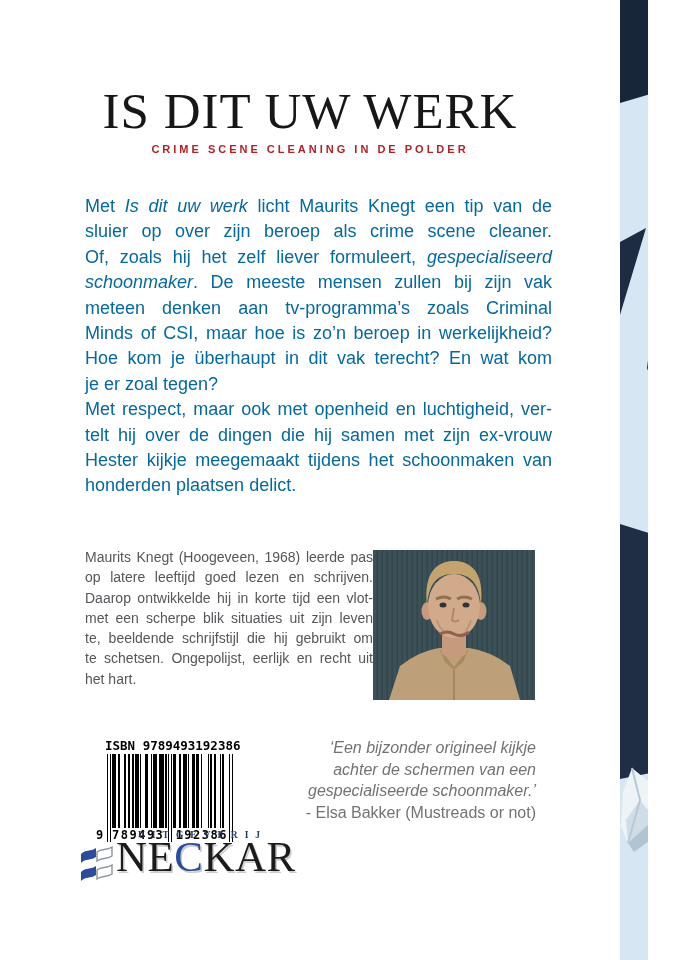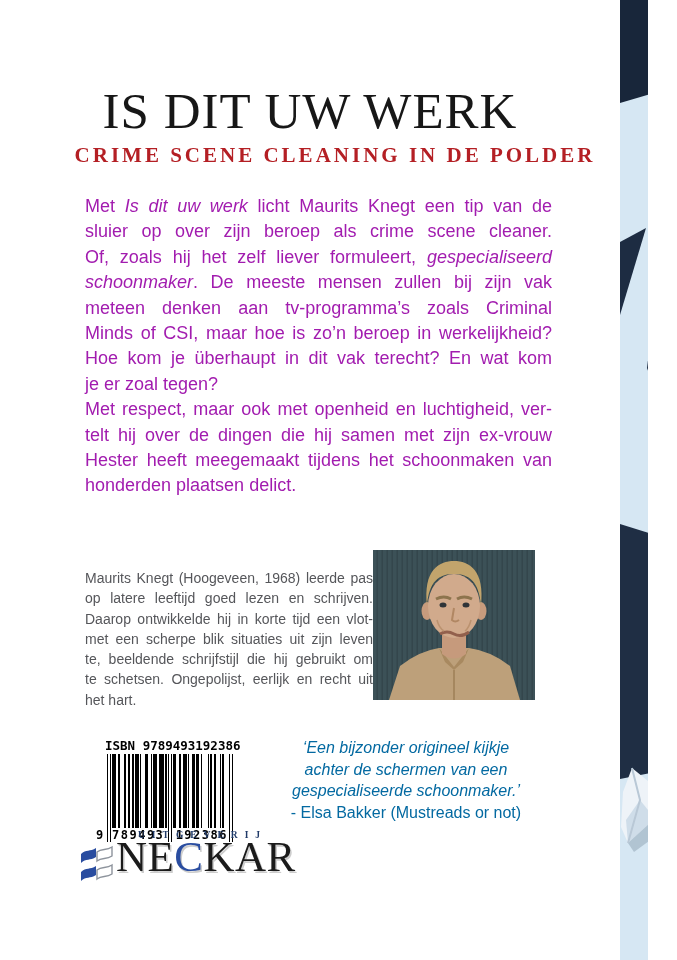--- a/index.html
+++ b/index.html
@@ -4,51 +4,51 @@
 <style>
   html,body{margin:0;padding:0;background:#ffffff;}
   .page{position:relative;width:648px;height:960px;background:#ffffff;overflow:hidden;
         font-family:"Liberation Sans","DejaVu Sans",sans-serif;}
 
   
   .title{position:absolute;top:84px;left:0;width:620px;text-align:center;
          font-family:"Liberation Serif","DejaVu Serif",serif;font-weight:400;
          font-size:51px;line-height:1.06;color:#171717;letter-spacing:1px;white-space:nowrap;}
   .subtitle{position:absolute;top:143px;left:0;width:620px;text-align:center;
-            font-family:Liberation Serif, serif;font-weight:700;
-            font-size:21px;letter-spacing:3px;color:#b41f24;white-space:nowrap;margin-left:25px;}
+            font-family:Liberation Sans, sans-serif;font-weight:700;
+            font-size:11px;letter-spacing:3px;color:#b41f24;white-space:nowrap;}
 
   
   .synopsis{position:absolute;left:85px;top:194px;width:467px;
-            font-size:18px;line-height:25.4px;color:#a21caf;}
+            font-size:18px;line-height:25.4px;color:#0369a1;}
   .jline{text-align:justify;text-align-last:justify;}
   .jline.last{text-align-last:left;}
   .jline em{font-style:italic;}
 
   
   .bio{position:absolute;left:85px;top:547px;width:288px;
-       font-size:14px;line-height:20.3px;color:#55565a;margin-top:21px;}
+       font-size:14px;line-height:20.3px;color:#55565a;}
 
   
   .photo{position:absolute;left:373px;top:550px;width:162px;height:150px;}
 
   
   .barcode{position:absolute;left:105px;top:708px;width:132px;}
   .bc-label{font-family:"DejaVu Sans Mono","Liberation Mono",monospace;font-weight:700;
             font-size:12.5px;color:#000;text-align:center;white-space:nowrap;margin-top:30px;}
   .bc-wrap{position:relative;margin-top:1px;height:102px;margin-left:2px;}
   .bc-digits span{position:absolute;font-family:"DejaVu Sans Mono","Liberation Mono",monospace;
                   font-weight:700;font-size:12px;color:#000;top:74px;white-space:nowrap;}
   .bc-first{left:-11px;}
   .bc-left{left:5px;width:55px;text-align:left;letter-spacing:1.5px;}
   .bc-right{left:66px;width:55px;text-align:right;letter-spacing:1.5px;}
 
   
-  .quote{position:absolute;left:276px;top:737px;width:260px;text-align:center;
-         color:#0369a1;font-size:16px;line-height:21.5px;}
+  .quote{position:absolute;left:276px;top:737px;width:260px;text-align:right;
+         color:#737373;font-size:16px;line-height:21.5px;}
   .quote .q{font-style:italic;}
 
   
   .logo{position:absolute;left:80px;top:829px;width:230px;height:62px;}
   .logo-icon{position:absolute;left:0;top:15px;}
   .imprint{position:absolute;left:58px;top:1px;font-family:"Liberation Serif","DejaVu Serif",serif;
            font-weight:700;font-size:9.5px;letter-spacing:7px;color:#203a68;white-space:nowrap;}
   .wordmark{position:absolute;left:36px;top:6px;font-family:"Liberation Serif","DejaVu Serif",serif;
             font-size:43px;line-height:1;color:#1b1b1b;letter-spacing:0.5px;white-space:nowrap;
             text-shadow:1.5px 1.5px 0 #cdcdcd;}
@@ -69,21 +69,21 @@
     <div class="jline">Met <em>Is dit uw werk</em> licht Maurits Knegt een tip van de</div>
     <div class="jline">sluier op over zijn beroep als crime scene cleaner.</div>
     <div class="jline">Of, zoals hij het zelf liever formuleert, <em>gespecialiseerd</em></div>
     <div class="jline"><em>schoonmaker</em>. De meeste mensen zullen bij zijn vak</div>
     <div class="jline">meteen denken aan tv-programma’s zoals Criminal</div>
     <div class="jline">Minds of CSI, maar hoe is zo’n beroep in werkelijkheid?</div>
     <div class="jline">Hoe kom je überhaupt in dit vak terecht? En wat kom</div>
     <div class="jline last">je er zoal tegen?</div>
     <div class="jline">Met respect, maar ook met openheid en luchtigheid, ver-</div>
     <div class="jline">telt hij over de dingen die hij samen met zijn ex-vrouw</div>
-    <div class="jline">Hester heeft meegemaakt tijdens het schoonmaken van</div>
+    <div class="jline">Hester kijkje meegemaakt tijdens het schoonmaken van</div>
     <div class="jline last">honderden plaatsen delict.</div>
   </div>
 
   <div class="bio">
     <div class="jline">Maurits Knegt (Hoogeveen, 1968) leerde pas</div>
     <div class="jline">op latere leeftijd goed lezen en schrijven.</div>
     <div class="jline">Daarop ontwikkelde hij in korte tijd een vlot-</div>
     <div class="jline">met een scherpe blik situaties uit zijn leven</div>
     <div class="jline">te, beeldende schrijfstijl die hij gebruikt om</div>
     <div class="jline">te schetsen. Ongepolijst, eerlijk en recht uit</div>

